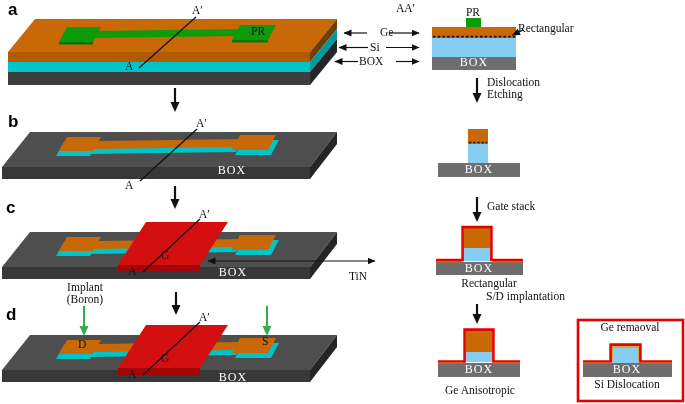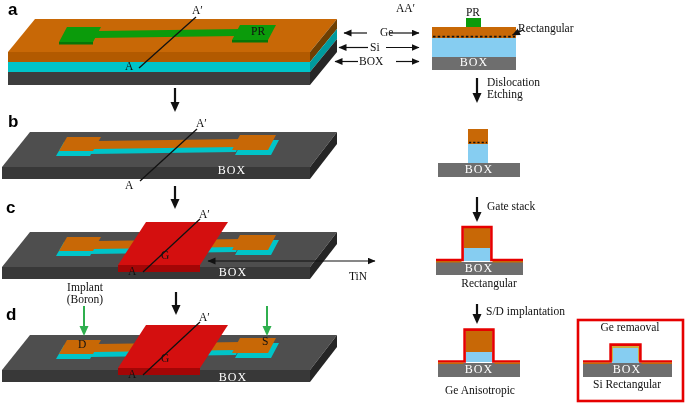--- a/index.html
+++ b/index.html
@@ -191,29 +191,29 @@
 <span class="lbl wh c" style="left:479px;top:163px">BOX</span>
 <span class="lbl" style="left:487px;top:200px">Gate stack</span>
 
 <span class="lbl" style="left:199px;top:208px">A′</span>
 <span class="lbl" style="left:128px;top:265px">A</span>
 <span class="lbl" style="left:161px;top:249px">G</span>
 <span class="lbl wh c" style="left:233px;top:266px">BOX</span>
 <span class="lbl" style="left:349px;top:270px">TiN</span>
 <span class="lbl wh c" style="left:479px;top:262px">BOX</span>
 <span class="lbl c" style="left:489px;top:277px">Rectangular</span>
-<span class="lbl" style="left:486px;top:305px">S/D implantation</span>
+<span class="lbl" style="left:486px;top:290px">S/D implantation</span>
 
 <span class="lbl c" style="left:85px;top:281px">Implant</span>
 <span class="lbl c" style="left:85px;top:293px">(Boron)</span>
 <span class="lbl" style="left:199px;top:311px">A′</span>
 <span class="lbl" style="left:128px;top:368px">A</span>
 <span class="lbl" style="left:78px;top:338px">D</span>
 <span class="lbl" style="left:262px;top:335px">S</span>
 <span class="lbl" style="left:161px;top:352px">G</span>
 <span class="lbl wh c" style="left:233px;top:371px">BOX</span>
 <span class="lbl wh c" style="left:479px;top:363px">BOX</span>
 <span class="lbl c" style="left:480px;top:384px">Ge Anisotropic</span>
 <span class="lbl c" style="left:630px;top:321px">Ge remaoval</span>
 <span class="lbl wh c" style="left:627px;top:363px">BOX</span>
-<span class="lbl c" style="left:627px;top:378px">Si Rectangular</span>
+<span class="lbl c" style="left:627px;top:378px">Si Dislocation</span>
 
 </div>
 
 </body></html>

